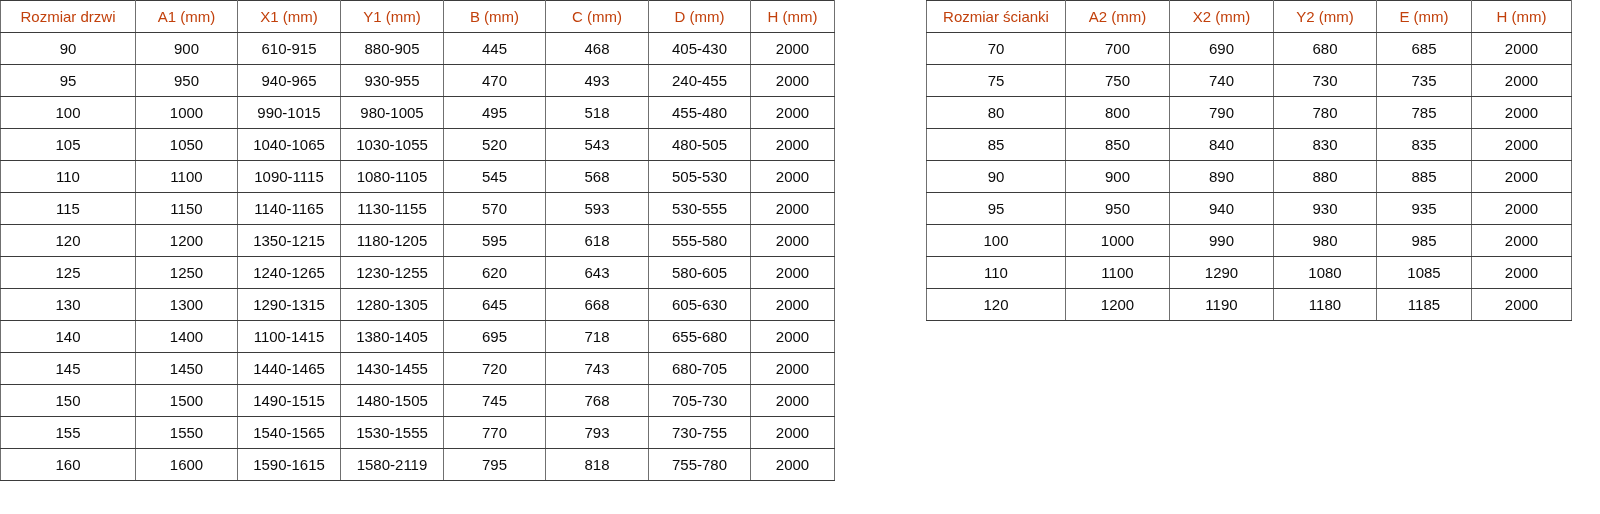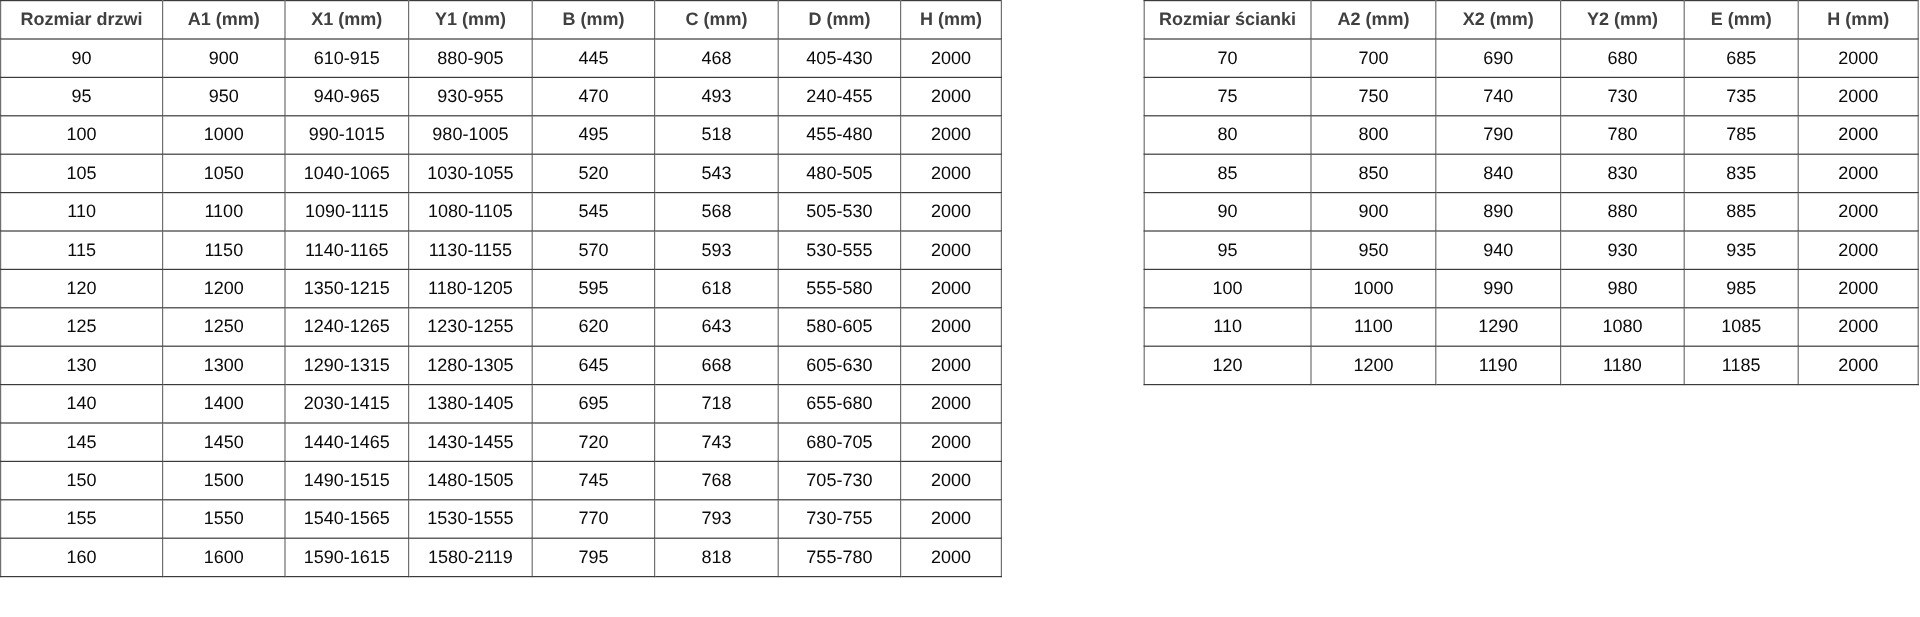--- a/index.html
+++ b/index.html
@@ -32,29 +32,29 @@
     vertical-align: middle;
     padding: 0;
     font-size: 15px;
     line-height: 1;
     white-space: nowrap;
     overflow: hidden;
     color: #0a0a0a;
     height: 31px;
   }
   table.spec-table th {
-    font-weight: 700;
-    color: #404040;
+    font-weight: 400;
+    color: #c2410c;
   }
   #left-table {
     left: 0px;
     width: 834px;
   }
   #right-table {
-    left: 953px;
+    left: 926px;
     width: 645px;
   }
 </style>
 </head>
 <body>
 
 <table id="left-table" class="spec-table">
   <colgroup>
     <col style="width:135px">
       <col style="width:102px">
@@ -164,21 +164,21 @@
         <td>1290-1315</td>
         <td>1280-1305</td>
         <td>645</td>
         <td>668</td>
         <td>605-630</td>
         <td>2000</td>
       </tr>
       <tr>
         <td>140</td>
         <td>1400</td>
-        <td>2030-1415</td>
+        <td>1100-1415</td>
         <td>1380-1405</td>
         <td>695</td>
         <td>718</td>
         <td>655-680</td>
         <td>2000</td>
       </tr>
       <tr>
         <td>145</td>
         <td>1450</td>
         <td>1440-1465</td>

